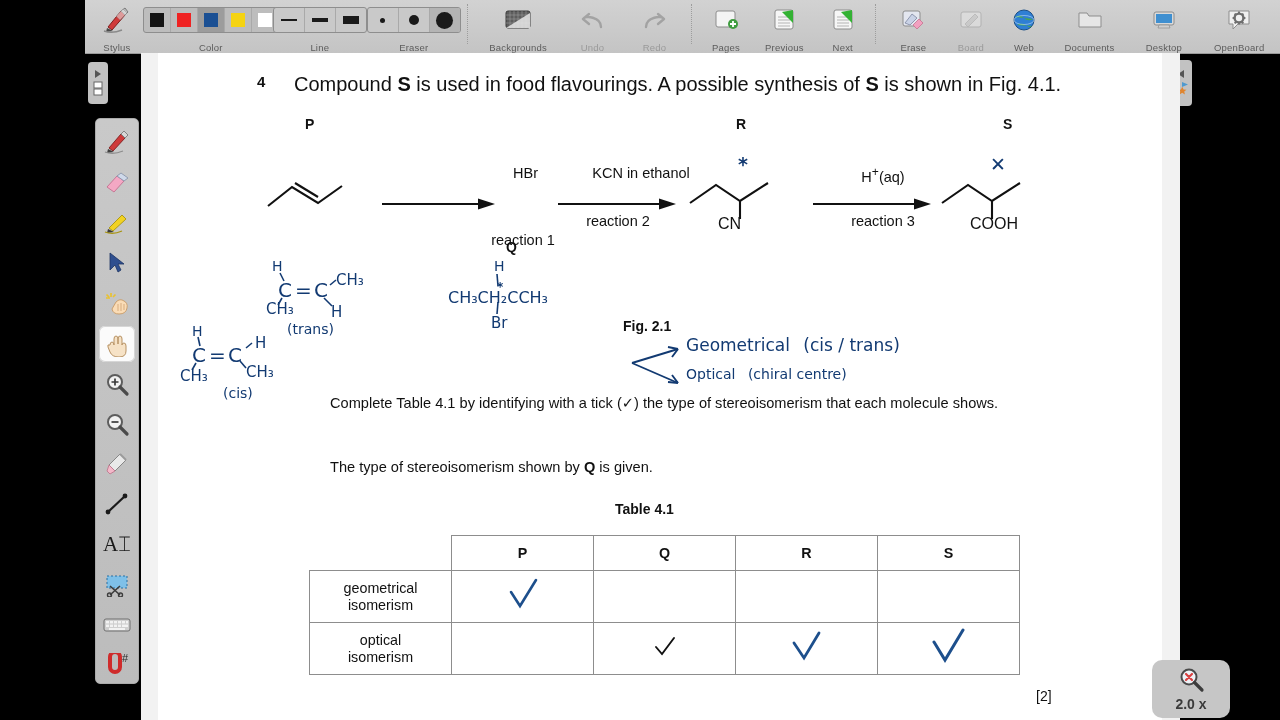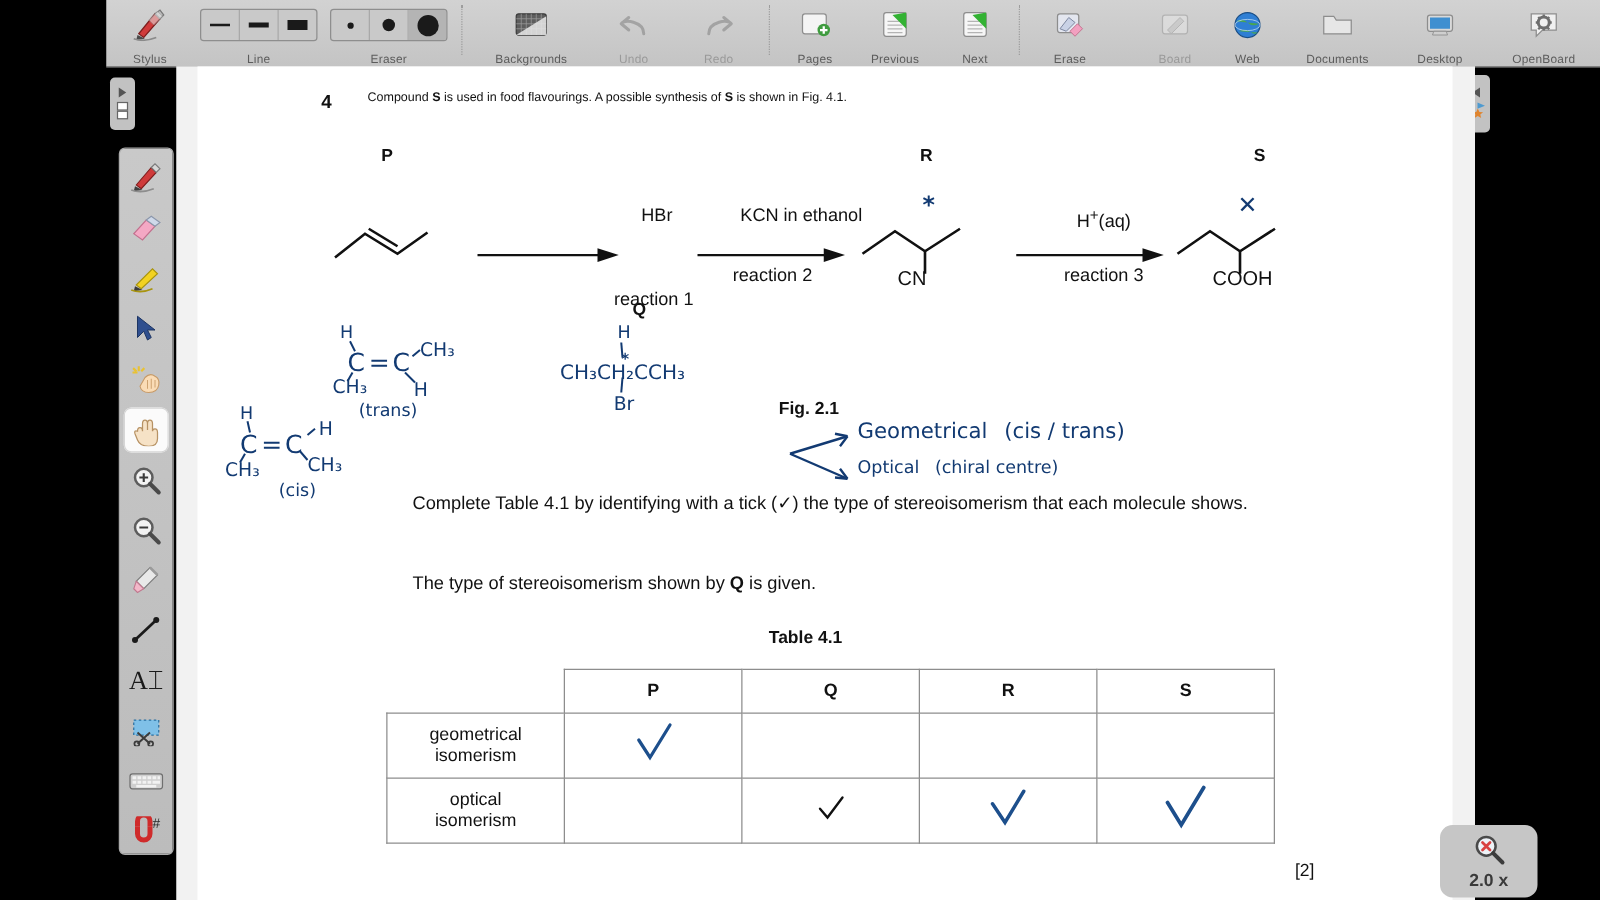--- a/index.html
+++ b/index.html
@@ -63,21 +63,21 @@
   }
   
   #docArea{
     position:absolute;left:141px;top:53px;width:1039px;height:667px;
     background:#f2f2f2;overflow:hidden;
   }
   #page{
     position:absolute;left:17px;top:0;width:1004px;height:667px;background:#ffffff;
   }
   .q-num{position:absolute;left:99px;top:20px;font-weight:bold;font-size:15px;color:#111;}
-  .q-text{position:absolute;left:136px;top:20px;font-size:10px;color:#111;white-space:nowrap;}
+  .q-text{position:absolute;left:136px;top:20px;font-size:20px;color:#111;white-space:nowrap;}
   .q-text b{font-weight:bold;}
 
   .lbl{position:absolute;font-weight:bold;font-size:14px;color:#111;}
   .rxn-cond{position:absolute;font-size:14.5px;color:#111;text-align:center;}
   .rxn-name{position:absolute;font-size:14.5px;color:#111;text-align:center;}
 
   .figcap{position:absolute;font-weight:bold;font-size:14px;color:#111;}
   .para{position:absolute;font-size:14.6px;color:#111;line-height:21px;}
   .para b{font-weight:bold;}
   .jus{text-align:justify;}
@@ -118,20 +118,42 @@
           <path d="M19 4 L23 1 L26 5 L23 8 Z" fill="#bdbdbd" stroke="#7a7a7a" stroke-width="1"></path>
           <path d="M5 21 L11 24 L4 25 Z" fill="#4a4a4a"></path>
           <path d="M2 24 Q10 27 20 23" stroke="#8a8a8a" fill="none" stroke-width="1.4"></path>
           <path d="M14 9 L21 2 L25 6 L18 13 Z" fill="#e8e8e8" stroke="#9b9b9b" stroke-width=".8" opacity=".55"></path>
         </svg>
       </span>
     </div>
     <div class="tb-label">Stylus</div>
   </div>
 
+  <div class="tb-group" style="width:124px">
+    <div class="row">
+      <div class="sw-box">
+        <div class="sw">
+            <i style="background:#141414"></i>
+          </div>
+        <div class="sw">
+            <i style="background:#ef2222"></i>
+          </div>
+        <div class="sw sel">
+            <i style="background:#1a4f93"></i>
+          </div>
+        <div class="sw">
+            <i style="background:#f5d311"></i>
+          </div>
+        <div class="sw">
+            <i style="background:#ffffff"></i>
+          </div>
+      </div>
+    </div>
+    <div class="tb-label">Color</div>
+  </div>
 
   <div class="tb-group" style="width:104px">
     <div class="row">
       <div class="lw-box">
         <div class="lw">
             <span style="display:block;width:16px;height:2px;background:#1a1a1a"></span>
           </div>
         <div class="lw">
             <span style="display:block;width:16px;height:4px;background:#1a1a1a"></span>
           </div>

